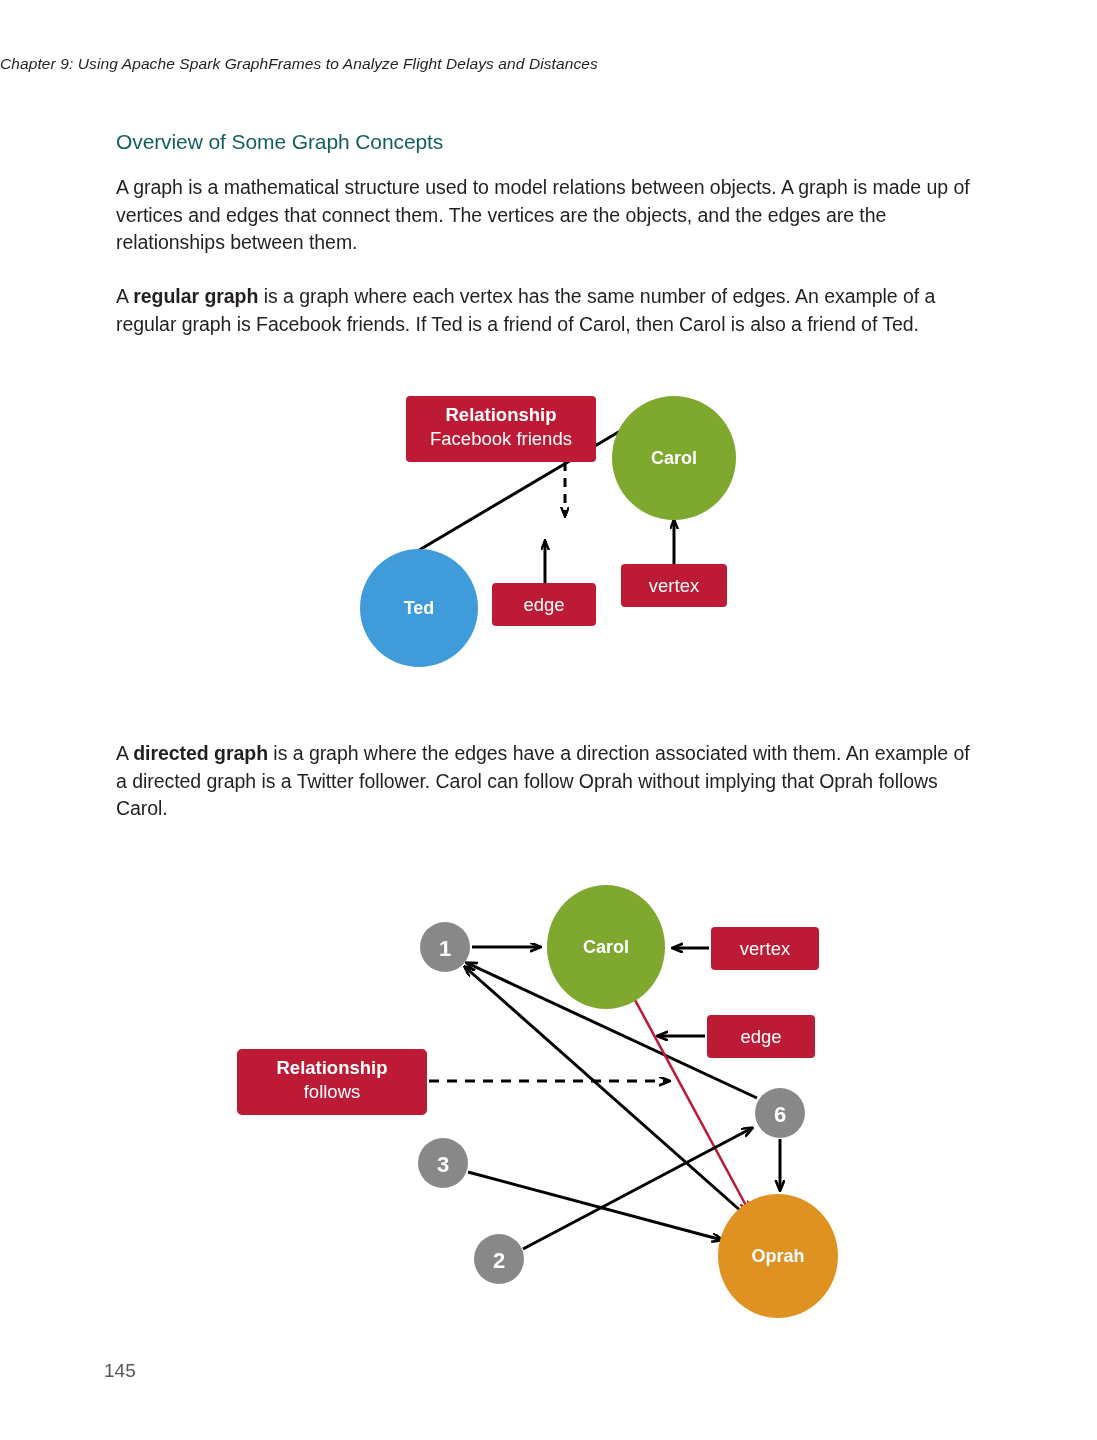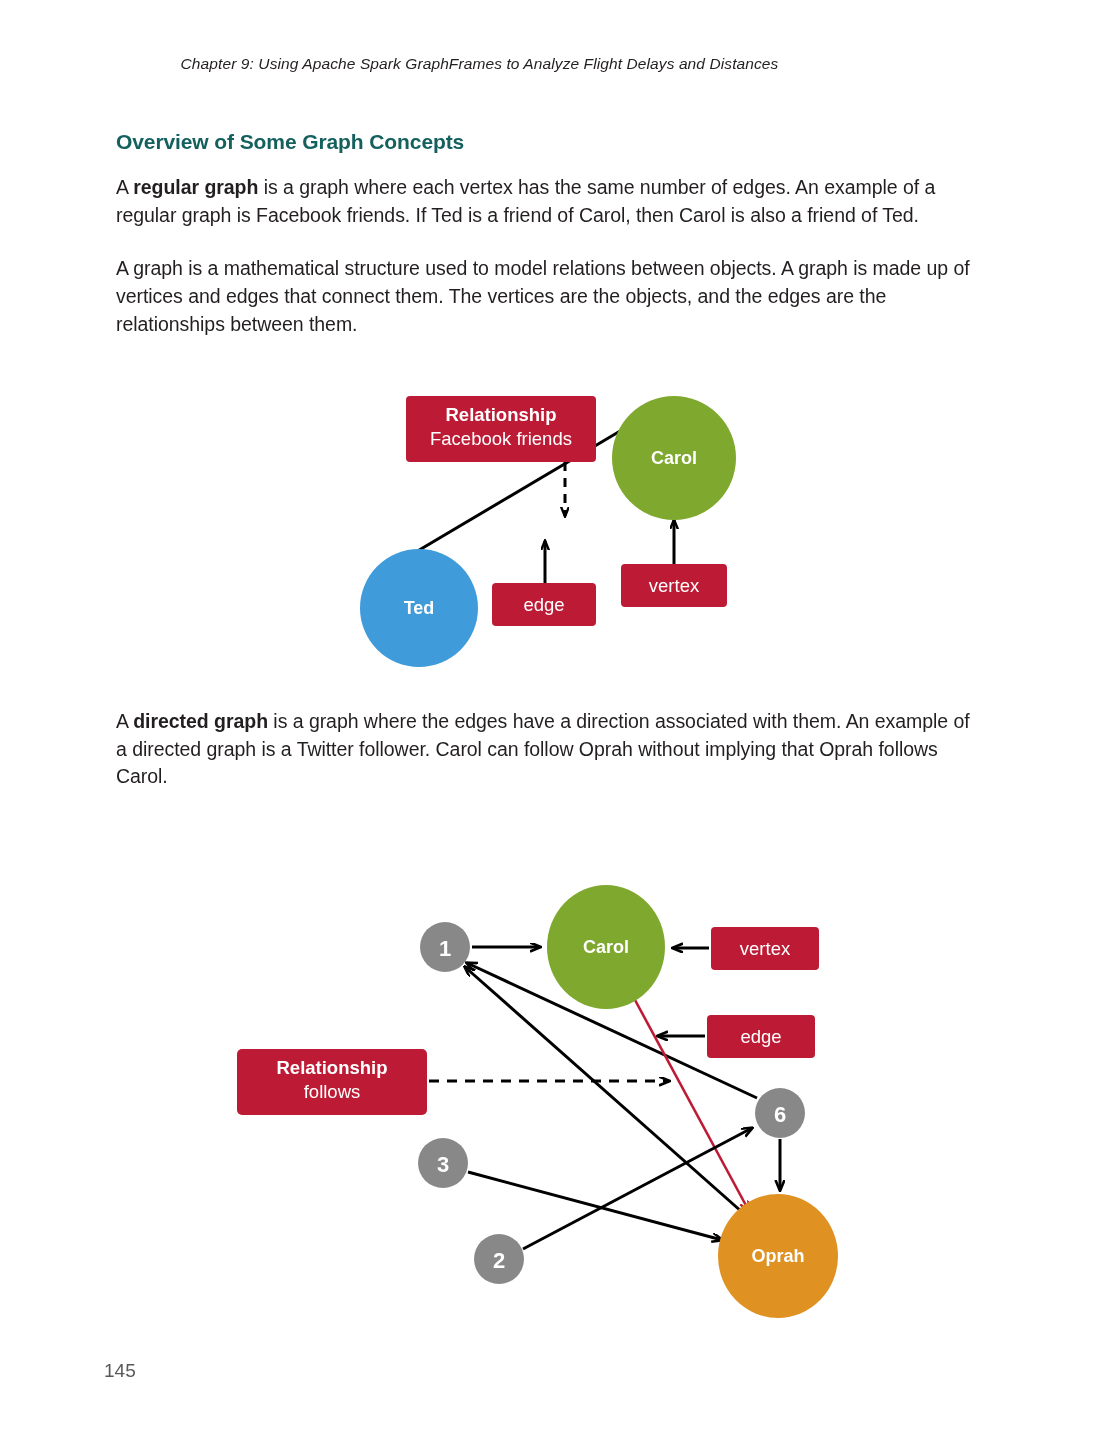--- a/index.html
+++ b/index.html
@@ -18,39 +18,38 @@
   .page {
     position: relative;
     width: 1097px;
     height: 1440px;
     background: #ffffff;
   }
   
   .running-head {
     position: absolute;
     top: 55px;
-    left: 16px;
+    left: 0;
     width: 927px;
-    text-align: center;
     font-style: italic;
     font-size: 15.5px;
     color: #231f20;
     letter-spacing: 0.1px;
   }
   
   .content {
     position: absolute;
     left: 116px;
     top: 130px;
     width: 866px;
   }
   h2.section-title {
     margin: 0 0 20px 0;
     font-size: 21px;
-    font-weight: bold;
+    font-weight: normal;
     color: #14605e;
     letter-spacing: -0.1px;
   }
   p.body-text {
     margin: 0 0 26px 0;
     font-size: 19.5px;
     line-height: 1.42;
     color: #231f20;
     letter-spacing: -0.05px;
   }
@@ -106,25 +105,25 @@
 <body>
 
 <div class="page">
 
   <div class="running-head">Chapter 9: Using Apache Spark GraphFrames to Analyze Flight Delays and Distances</div>
 
   <div class="content">
     <h2 class="section-title">Overview of Some Graph Concepts</h2>
 
     <p class="body-text">
+      <span>A graph is a mathematical structure used to model relations between objects. A graph is made up of vertices and edges that connect them. The vertices are the objects, and the edges are the relationships between them.</span>
+    </p>
+
+    <p class="body-text">
       <span>A </span><b>regular graph</b><span> is a graph where each vertex has the same number of edges. An example of a regular graph is Facebook friends. If Ted is a friend of Carol, then Carol is also a friend of Ted.</span>
-    </p>
-
-    <p class="body-text">
-      <span>A graph is a mathematical structure used to model relations between objects. A graph is made up of vertices and edges that connect them. The vertices are the objects, and the edges are the relationships between them.</span>
     </p>
   </div>
 
   <div id="figure-regular-graph" class="figure">
     <svg width="1097" height="310" viewBox="0 370 1097 310" xmlns="http://www.w3.org/2000/svg">
       <defs>
         <marker id="arrowBlack" markerWidth="11" markerHeight="11" refX="9.4" refY="4" orient="auto" markerUnits="userSpaceOnUse">
           <path d="M0,0 L10,4 L0,8" fill="none" stroke="#000000" stroke-width="2.4" stroke-linecap="butt" stroke-linejoin="miter"></path>
         </marker>
         <marker id="arrowBlack2" markerWidth="11" markerHeight="11" refX="9.4" refY="4" orient="auto" markerUnits="userSpaceOnUse">
@@ -151,21 +150,21 @@
       <text class="box-label-plain" x="501" y="445" font-size="18.5">Facebook friends</text>
 
       <rect x="492" y="583" width="104" height="43" rx="4" fill="#bd1b35"></rect>
       <text class="box-label-plain" x="544" y="611" font-size="18.5">edge</text>
 
       <rect x="621" y="564" width="106" height="43" rx="4" fill="#bd1b35"></rect>
       <text class="box-label-plain" x="674" y="592" font-size="18.5">vertex</text>
     </svg>
   </div>
 
-  <div class="content" style="top:708px;">
+  <div class="content" style="top:740px;">
     <p class="body-text">
       <span>A </span><b>directed graph</b><span> is a graph where the edges have a direction associated with them. An example of a directed graph is a Twitter follower. Carol can follow Oprah without implying that Oprah follows Carol.</span>
     </p>
   </div>
 
   <div id="figure-directed-graph" class="figure">
     <svg width="1097" height="450" viewBox="0 870 1097 450" xmlns="http://www.w3.org/2000/svg">
       <defs>
         <marker id="arrowD" markerWidth="12" markerHeight="12" refX="10" refY="4.5" orient="auto" markerUnits="userSpaceOnUse">
           <path d="M0,0 L11,4.5 L0,9" fill="none" stroke="#000000" stroke-width="2.6"></path>

